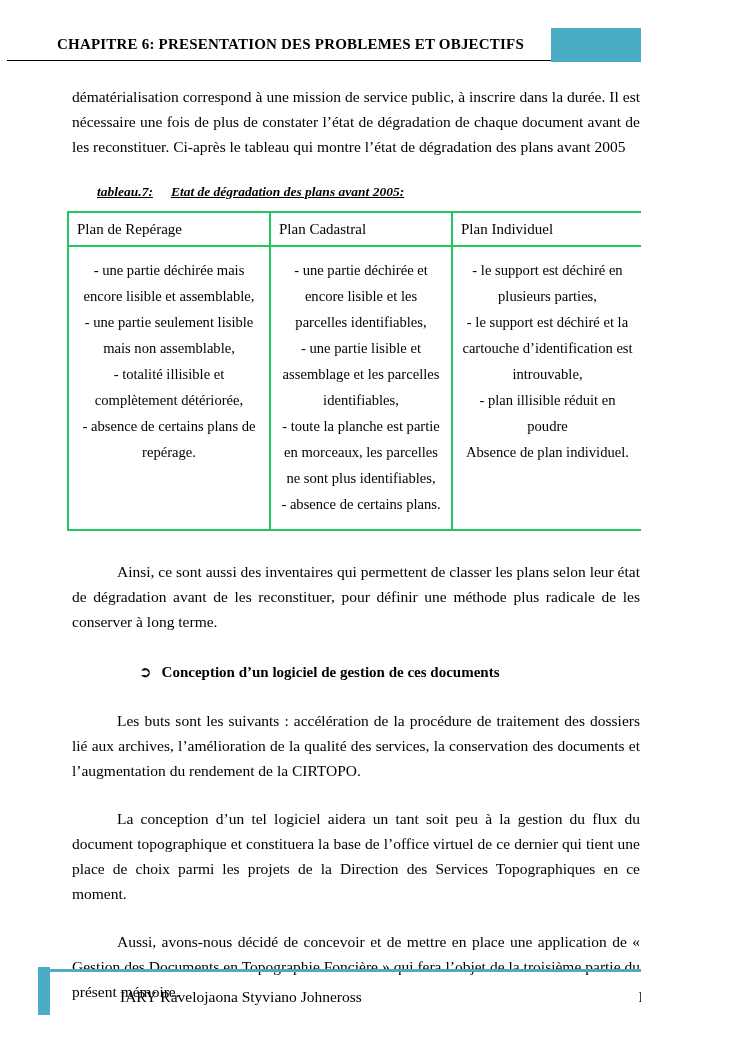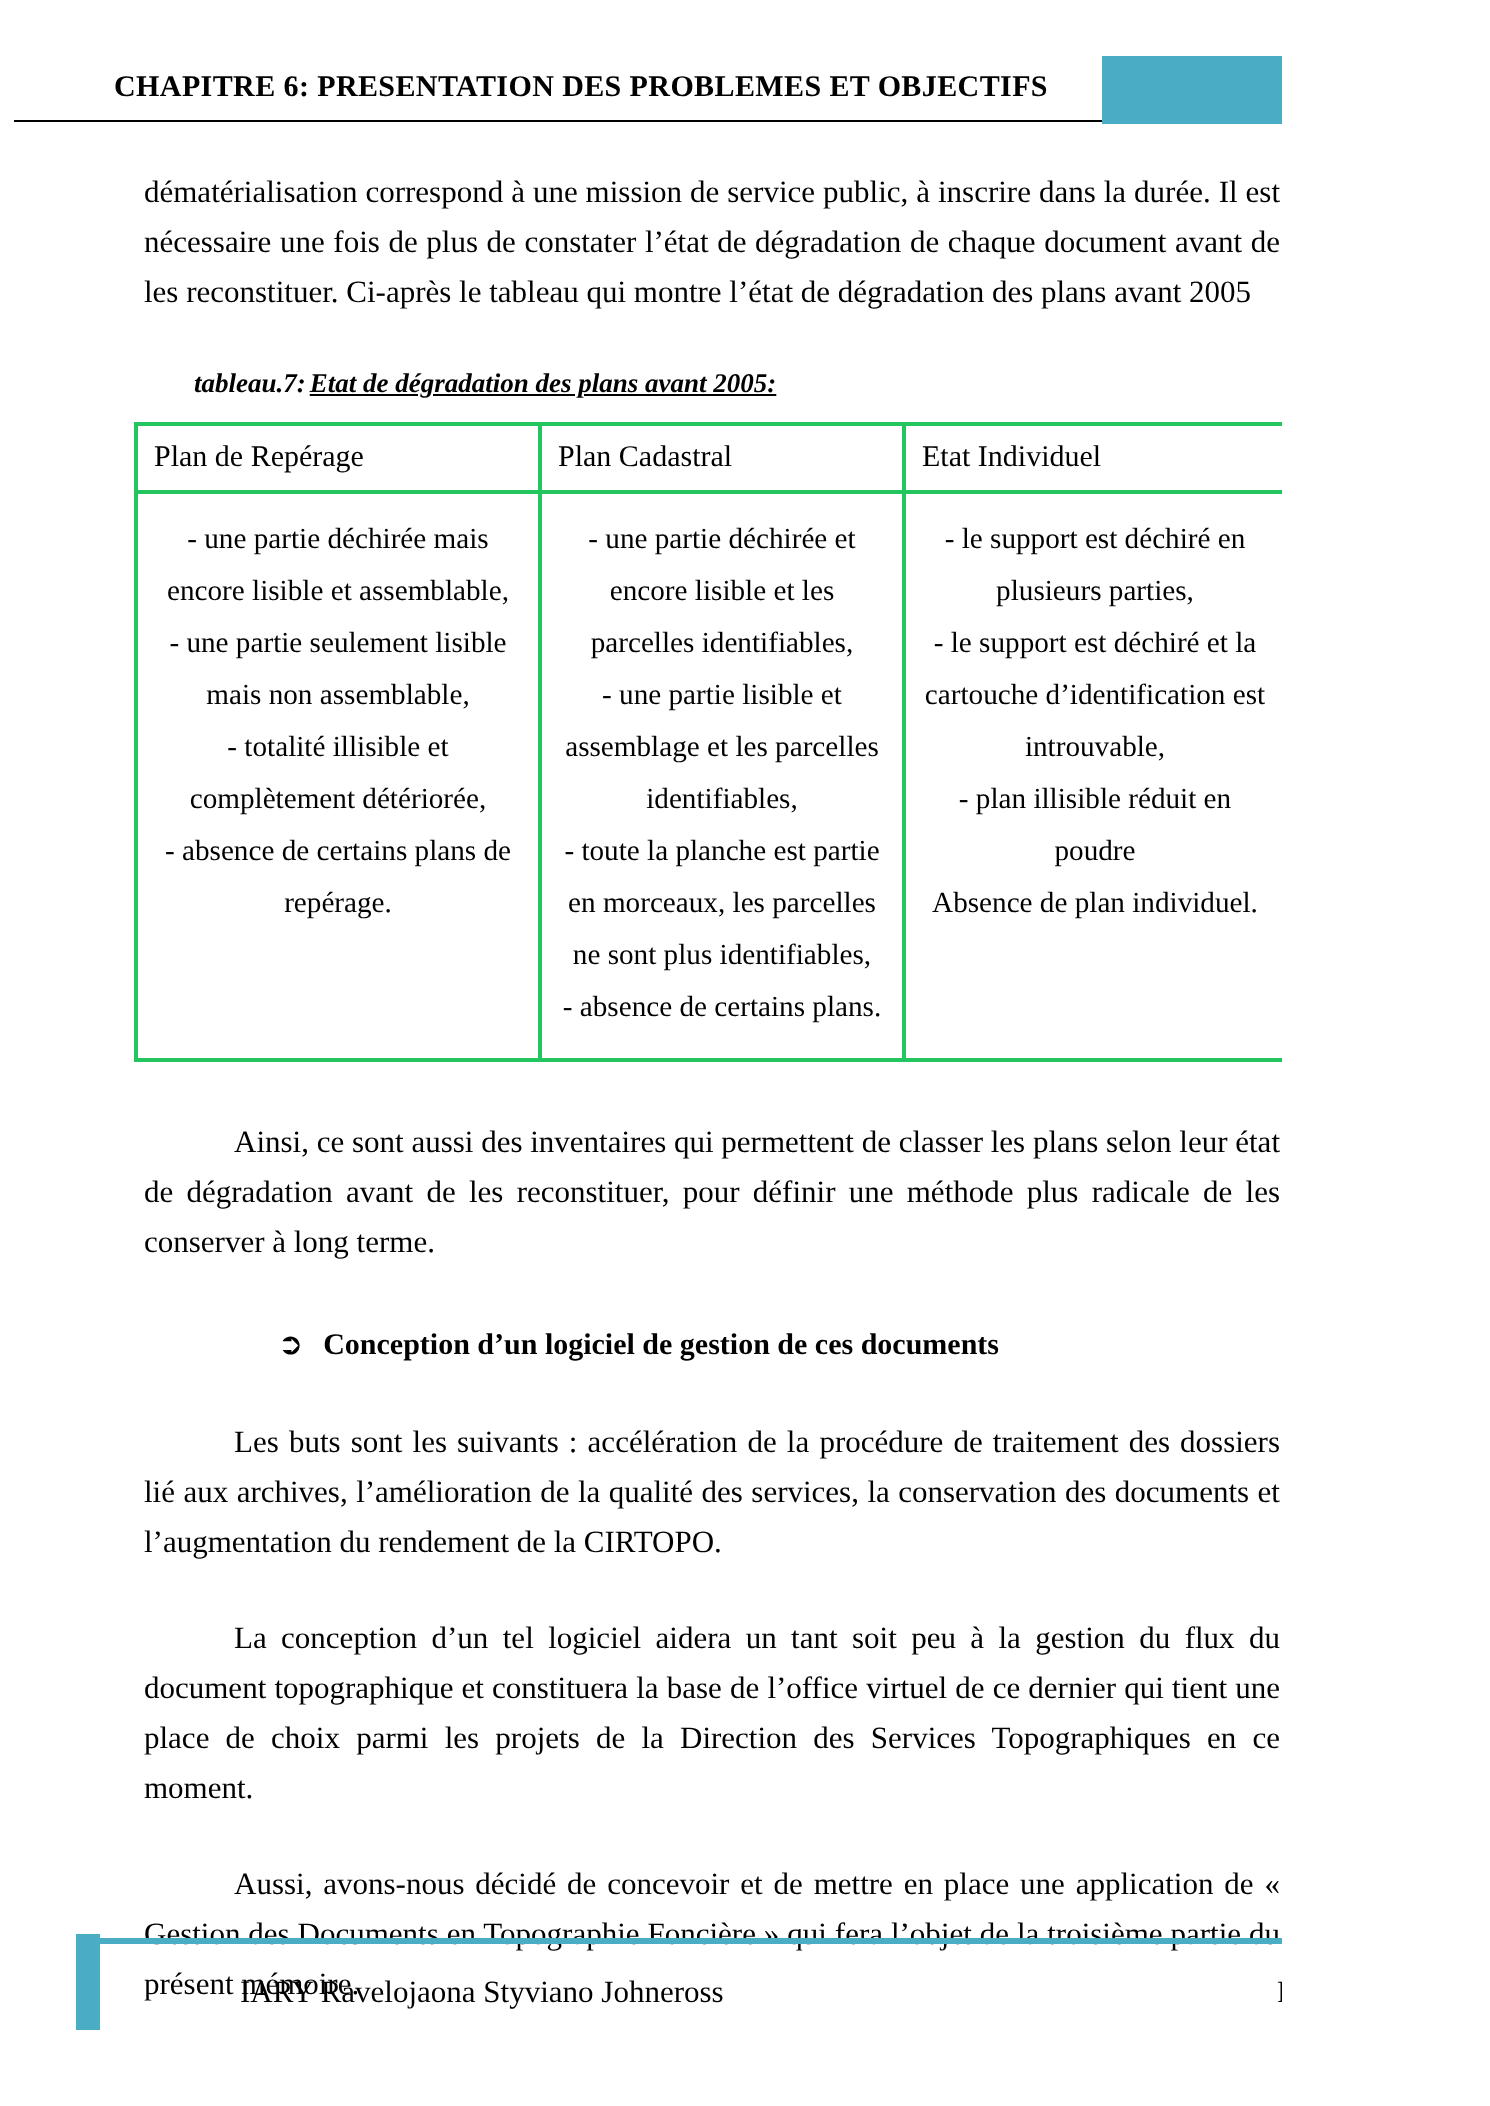--- a/index.html
+++ b/index.html
@@ -53,21 +53,21 @@
 
   .table-caption {
     margin-top: 20px;
     margin-left: 25px;
     font-size: 13.5px;
     font-weight: bold;
     font-style: italic;
     text-align: left;
     text-indent: 0;
   }
-  .table-caption .cap-label { margin-right: 2px; }
+  .table-caption .cap-label { text-decoration: underline; margin-right: 18px; }
   .table-caption .cap-text  { text-decoration: underline; }
 
   table.deg-table {
     margin-top: 7px;
     margin-left: -5px;
     width: 575px;
     border-collapse: collapse;
     table-layout: fixed;
   }
   table.deg-table th, table.deg-table td {
@@ -164,21 +164,21 @@
     <table class="deg-table">
       <colgroup>
         <col class="col-1">
           <col class="col-2">
           <col class="col-3">
       </colgroup>
       <thead>
         <tr>
           <th>Plan de Repérage</th>
           <th>Plan Cadastral</th>
-          <th>Etat Individuel</th>
+          <th>Plan Individuel</th>
         </tr>
       </thead>
       <tbody>
         <tr>
           <td>
             <div class="cell-item">- une partie déchirée mais encore lisible et assemblable,</div>
             <div class="cell-item">- une partie seulement lisible mais non assemblable,</div>
             <div class="cell-item">- totalité illisible et complètement détériorée,</div>
             <div class="cell-item">- absence de certains plans de repérage.</div>
           </td>

